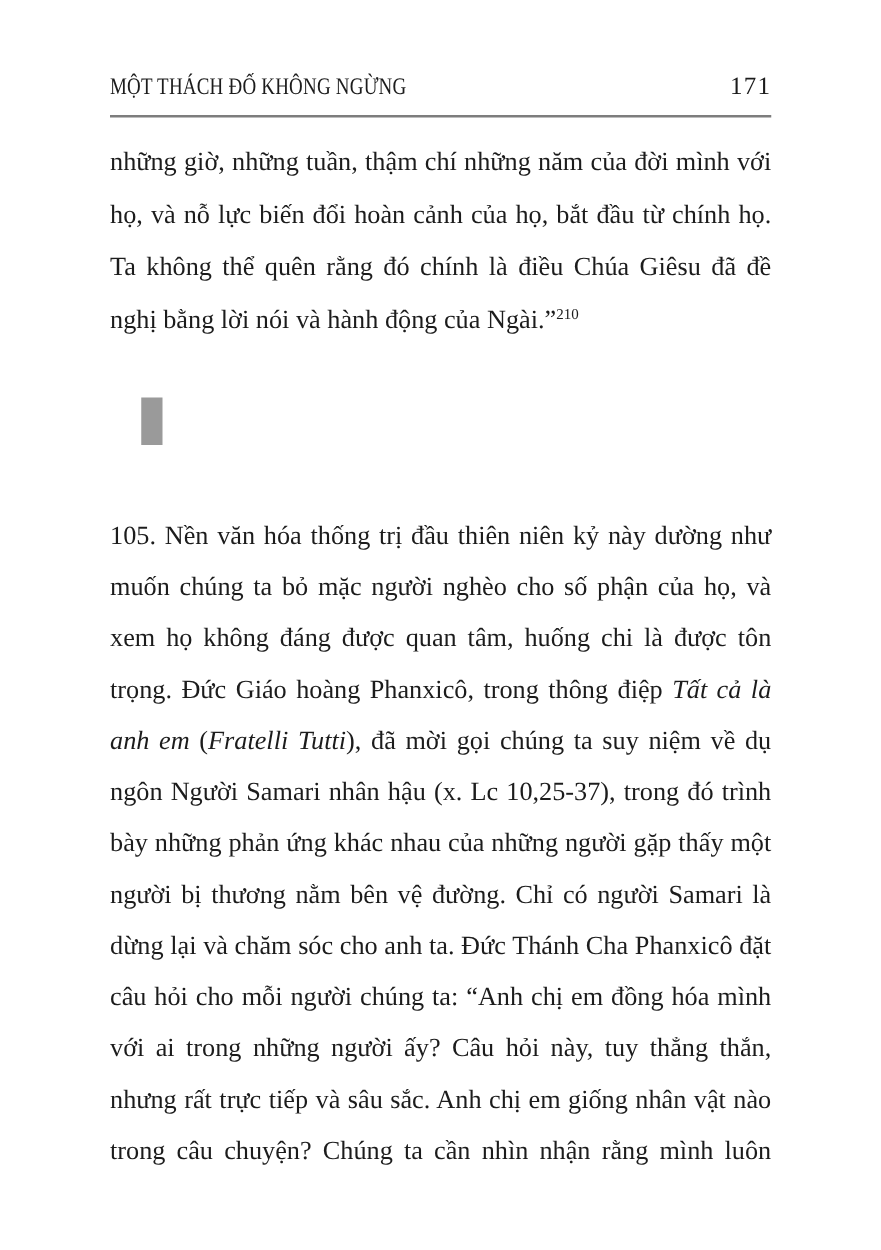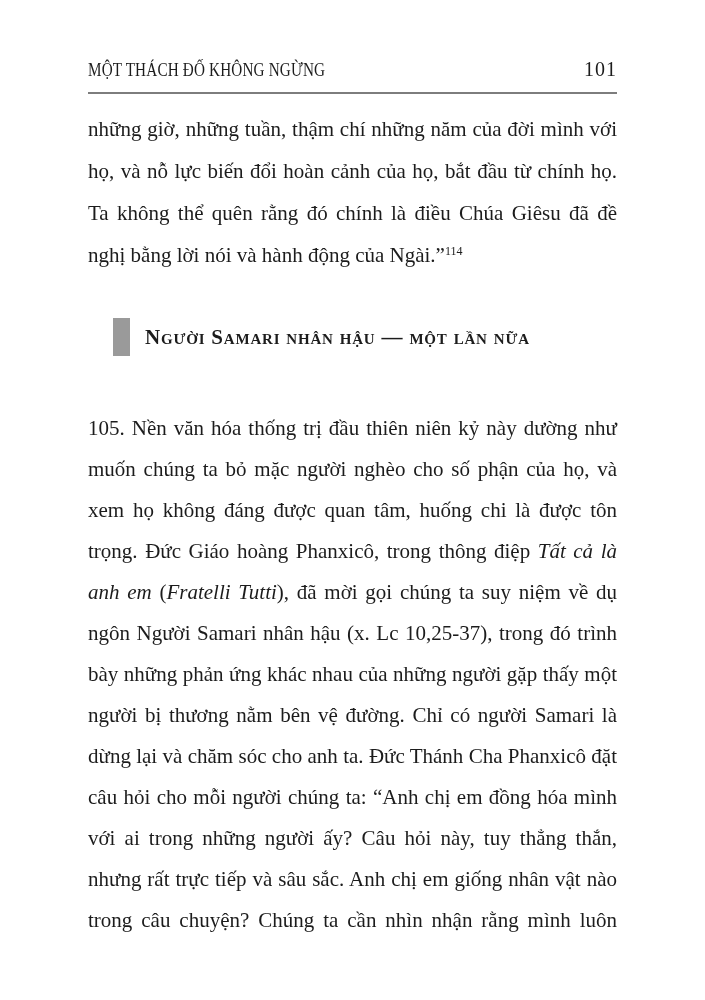--- a/index.html
+++ b/index.html
@@ -92,28 +92,27 @@
   }
 </style>
 </head>
 <body>
 
 <div class="page">
   <div class="content">
 
     <div class="running-header">
       <span class="running-title">MỘT THÁCH ĐỐ KHÔNG NGỪNG</span>
-      <span class="page-number">101</span>
+      <span class="page-number">171</span>
     </div>
 
     <hr class="header-rule">
 
-    <p class="body-para para-continued"><span>những giờ, những tuần, thậm chí những năm của đời mình với họ, và nỗ lực biến đổi hoàn cảnh của họ, bắt đầu từ chính họ. Ta không thể quên rằng đó chính là điều Chúa Giêsu đã đề nghị bằng lời nói và hành động của Ngài.”</span><sup class="footnote">114</sup></p>
+    <p class="body-para para-continued"><span>những giờ, những tuần, thậm chí những năm của đời mình với họ, và nỗ lực biến đổi hoàn cảnh của họ, bắt đầu từ chính họ. Ta không thể quên rằng đó chính là điều Chúa Giêsu đã đề nghị bằng lời nói và hành động của Ngài.”</span><sup class="footnote">210</sup></p>
 
     <div class="section-heading-block">
       <span class="section-heading-bar"></span>
-      <span class="section-heading-text">Người Samari nhân hậu — một lần nữa</span>
     </div>
 
     <p class="body-para para-main justify-last"><span>105. Nền văn hóa thống trị đầu thiên niên kỷ này dường như muốn chúng ta bỏ mặc người nghèo cho số phận của họ, và xem họ không đáng được quan tâm, huống chi là được tôn trọng. Đức Giáo hoàng Phanxicô, trong thông điệp </span><i>Tất cả là anh em</i><span> (</span><i>Fratelli Tutti</i><span>), đã mời gọi chúng ta suy niệm về dụ ngôn Người Samari nhân hậu (x. Lc 10,25-37), trong đó trình bày những phản ứng khác nhau của những người gặp thấy một người bị thương nằm bên vệ đường. Chỉ có người Samari là dừng lại và chăm sóc cho anh ta. Đức Thánh Cha Phanxicô đặt câu hỏi cho mỗi người chúng ta: “Anh chị em đồng hóa mình với ai trong những người ấy? Câu hỏi này, tuy thẳng thắn, nhưng rất trực tiếp và sâu sắc. Anh chị em giống nhân vật nào trong câu chuyện? Chúng ta cần nhìn nhận rằng mình luôn</span></p>
 
   </div>
 </div>
 
 </body></html>

